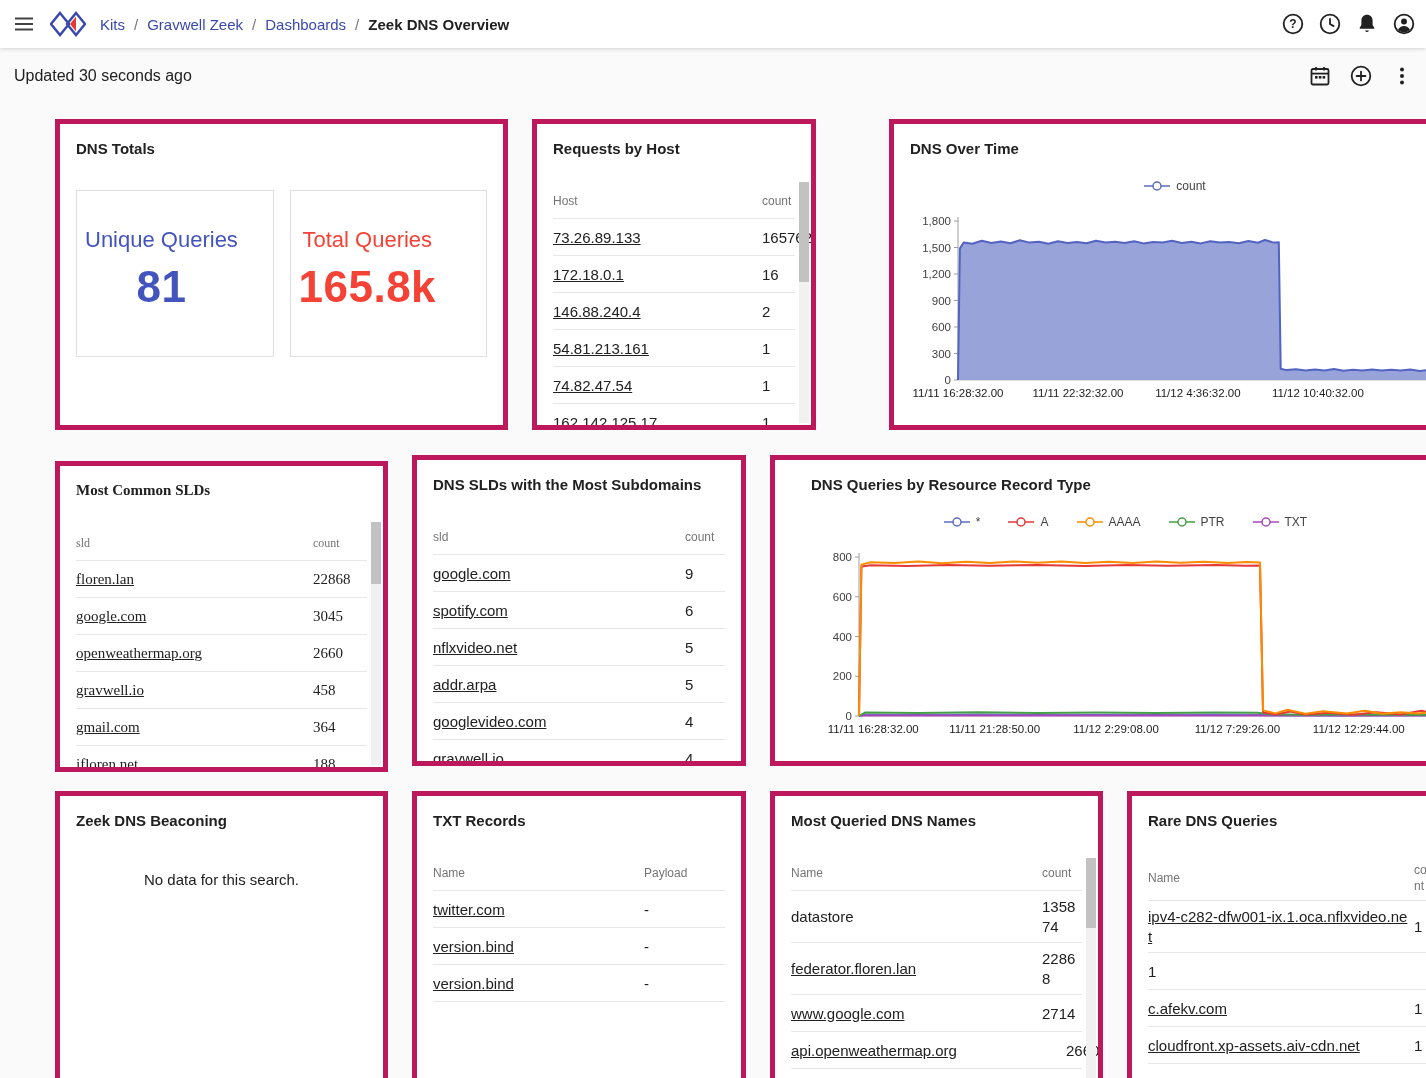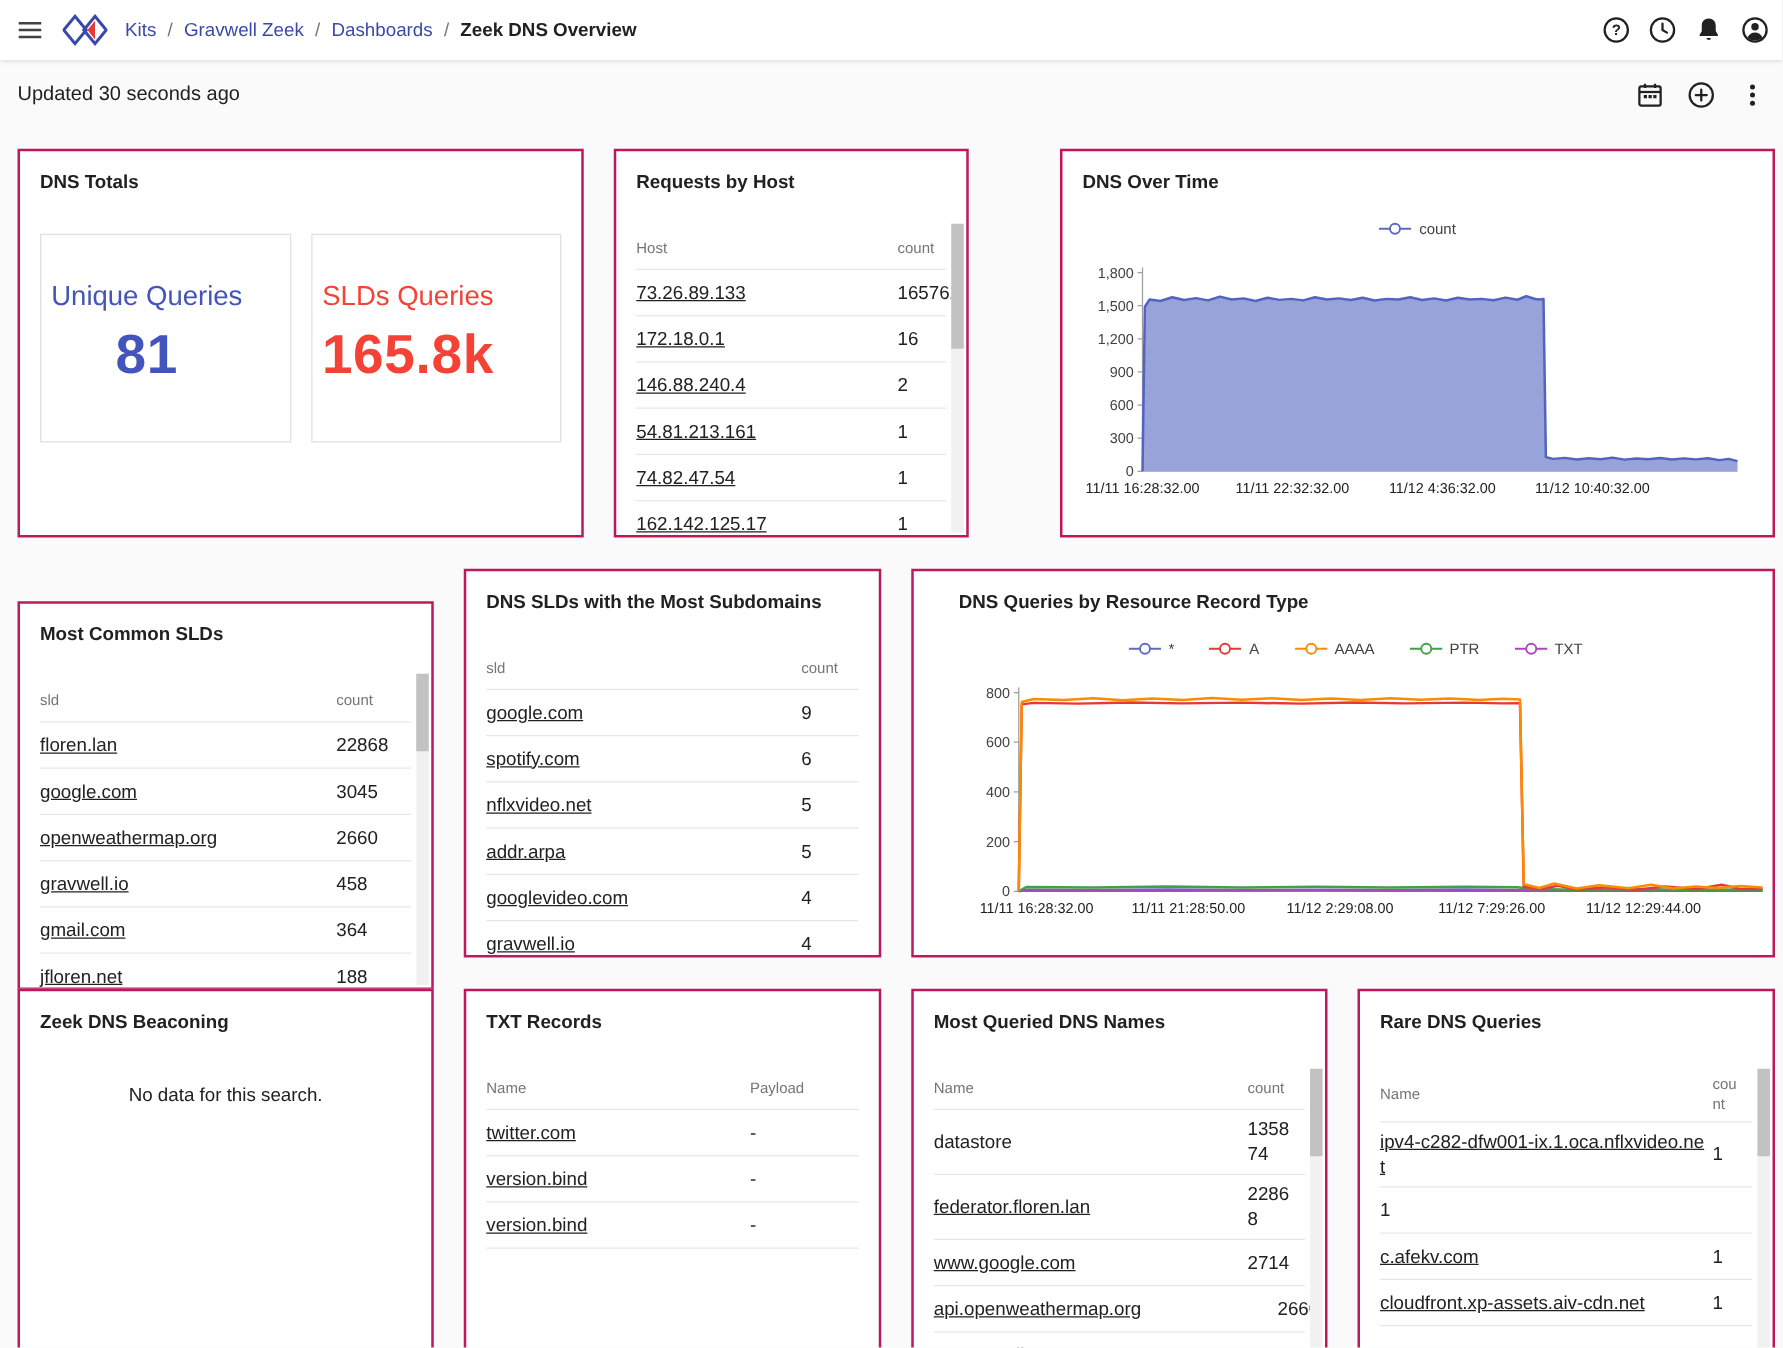--- a/index.html
+++ b/index.html
@@ -18,21 +18,21 @@
   .breadcrumb{display:flex;align-items:center;gap:9px;font-size:15px;}
   .bc-link{color:#3949ab;font-weight:500;cursor:pointer;text-decoration:none;}
   .bc-sep{color:#757575;}
   .bc-current{color:#212121;font-weight:700;}
   .nav-icons{margin-left:auto;display:flex;align-items:center;gap:13px;padding-right:10px;}
   
   .toolbar{position:absolute;top:48px;left:0;right:0;height:56px;display:flex;align-items:center;}
   .updated{margin-left:14px;font-size:16px;}
   .toolbar-icons{margin-left:auto;display:flex;align-items:center;gap:17px;padding-right:12px;}
   
-  .card{position:absolute;background:#fff;border:2px solid #be185d;padding:16px;overflow:hidden;}
+  .card{position:absolute;background:#fff;border:5px solid #be185d;padding:16px;overflow:hidden;margin-left:41px;}
   .card-title{margin:0;font-size:15px;font-weight:700;color:#212121;line-height:1.15;}
   
   .tiles{display:flex;gap:16px;margin-top:33px;}
   .tile{flex:1;border:1px solid #e0e0e0;height:167px;padding:36px 8px 0 8px;}
   .tile-inner{width:fit-content;text-align:center;}
   .tile-label{font-size:22px;line-height:1.2;}
   .tile-value{font-size:44px;font-weight:700;margin-top:8px;letter-spacing:.5px;}
   .tile-indigo{color:#4355bc;}
   .tile-red{color:#f44336;}
   
@@ -141,21 +141,21 @@
   <h3 class="card-title">DNS Totals</h3>
   <div class="tiles">
     <div class="tile tile-indigo">
       <div class="tile-inner">
         <div class="tile-label">Unique Queries</div>
         <div class="tile-value">81</div>
       </div>
     </div>
     <div class="tile tile-red">
       <div class="tile-inner">
-        <div class="tile-label">SLDs Queries</div>
+        <div class="tile-label">Total Queries</div>
         <div class="tile-value">165.8k</div>
       </div>
     </div>
   </div>
 </section>
 
 <section class="card" style="left:491px;top:119px;width:284px;height:311px;">
   <h3 class="card-title">Requests by Host</h3>
   <div class="table">
       <div class="t-row t-head" style="grid-template-columns: 209px 1fr;">
@@ -222,21 +222,21 @@
         <text x="41" y="28" text-anchor="end" font-size="11.5" fill="#424242">1,800</text>
         <text x="48" y="200" text-anchor="middle" font-size="11.5" fill="#212121">11/11 16:28:32.00</text>
         <text x="167.952" y="200" text-anchor="middle" font-size="11.5" fill="#212121">11/11 22:32:32.00</text>
         <text x="287.904" y="200" text-anchor="middle" font-size="11.5" fill="#212121">11/12 4:36:32.00</text>
         <text x="407.856" y="200" text-anchor="middle" font-size="11.5" fill="#212121">11/12 10:40:32.00</text>
         <polygon points="48.0,183.0 48.0,183.0 49.9,51.4 53.7,45.6 62.3,46.8 71.8,43.8 81.3,46.0 90.8,44.5 100.4,46.3 109.9,43.3 119.4,45.6 128.9,44.7 138.4,46.8 148.0,44.2 157.5,45.9 167.0,45.1 176.5,46.3 186.0,43.8 195.6,45.6 205.1,44.7 214.6,46.0 224.1,44.2 233.6,46.4 243.2,45.1 252.7,45.6 262.2,43.8 271.7,46.0 281.2,44.7 290.8,46.4 300.3,44.2 309.8,45.6 319.3,45.1 328.8,46.2 338.4,44.1 347.9,45.8 355.0,43.0 362.2,45.2 366.0,45.6 368.8,45.2 370.7,171.7 376.4,173.1 386.0,172.3 395.5,173.6 405.0,172.6 414.5,173.4 424.0,172.1 433.6,173.7 443.1,172.8 452.6,173.4 462.1,172.4 471.6,173.6 481.2,172.7 490.7,173.5 500.2,172.6 509.7,174.1 516.9,173.1 524.0,174.9 524.0,183.0" fill="#8f9bd7" opacity="0.92"></polygon>
         <polyline points="48.0,183.0 49.9,51.4 53.7,45.6 62.3,46.8 71.8,43.8 81.3,46.0 90.8,44.5 100.4,46.3 109.9,43.3 119.4,45.6 128.9,44.7 138.4,46.8 148.0,44.2 157.5,45.9 167.0,45.1 176.5,46.3 186.0,43.8 195.6,45.6 205.1,44.7 214.6,46.0 224.1,44.2 233.6,46.4 243.2,45.1 252.7,45.6 262.2,43.8 271.7,46.0 281.2,44.7 290.8,46.4 300.3,44.2 309.8,45.6 319.3,45.1 328.8,46.2 338.4,44.1 347.9,45.8 355.0,43.0 362.2,45.2 366.0,45.6 368.8,45.2 370.7,171.7 376.4,173.1 386.0,172.3 395.5,173.6 405.0,172.6 414.5,173.4 424.0,172.1 433.6,173.7 443.1,172.8 452.6,173.4 462.1,172.4 471.6,173.6 481.2,172.7 490.7,173.5 500.2,172.6 509.7,174.1 516.9,173.1 524.0,174.9" fill="none" stroke="#5263c2" stroke-width="2" stroke-linejoin="round"></polyline>
       </svg></div>
 </section>
 
-<section class="card" style="left:14px;top:481px;width:333px;height:311px;">
+<section class="card" style="left:14px;top:461px;width:333px;height:311px;font-family:Liberation Serif, serif;">
   <h3 class="card-title">Most Common SLDs</h3>
   <div class="table">
       <div class="t-row t-head" style="grid-template-columns: 237px 1fr;">
         <div class="t-cell t-hcell">sld</div>
         <div class="t-cell t-hcell">count</div>
       </div>
       <div class="t-row" style="grid-template-columns: 237px 1fr;">
         <div class="t-cell"><span class="cell-link">floren.lan</span></div>
         <div class="t-cell">22868</div>
       </div>

